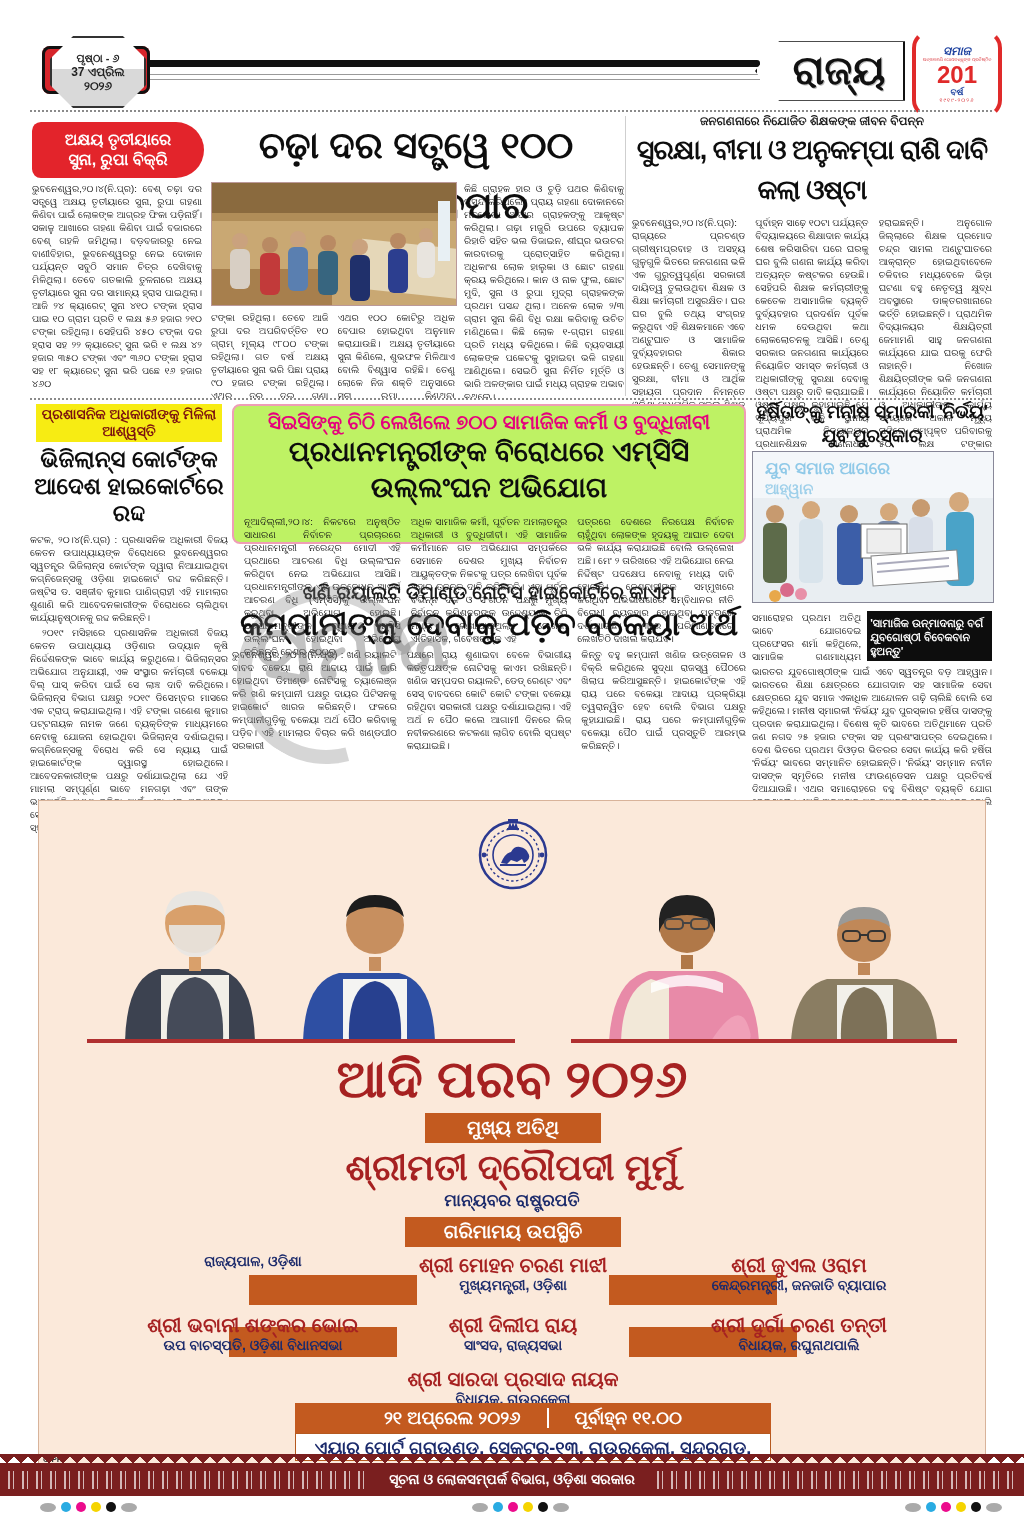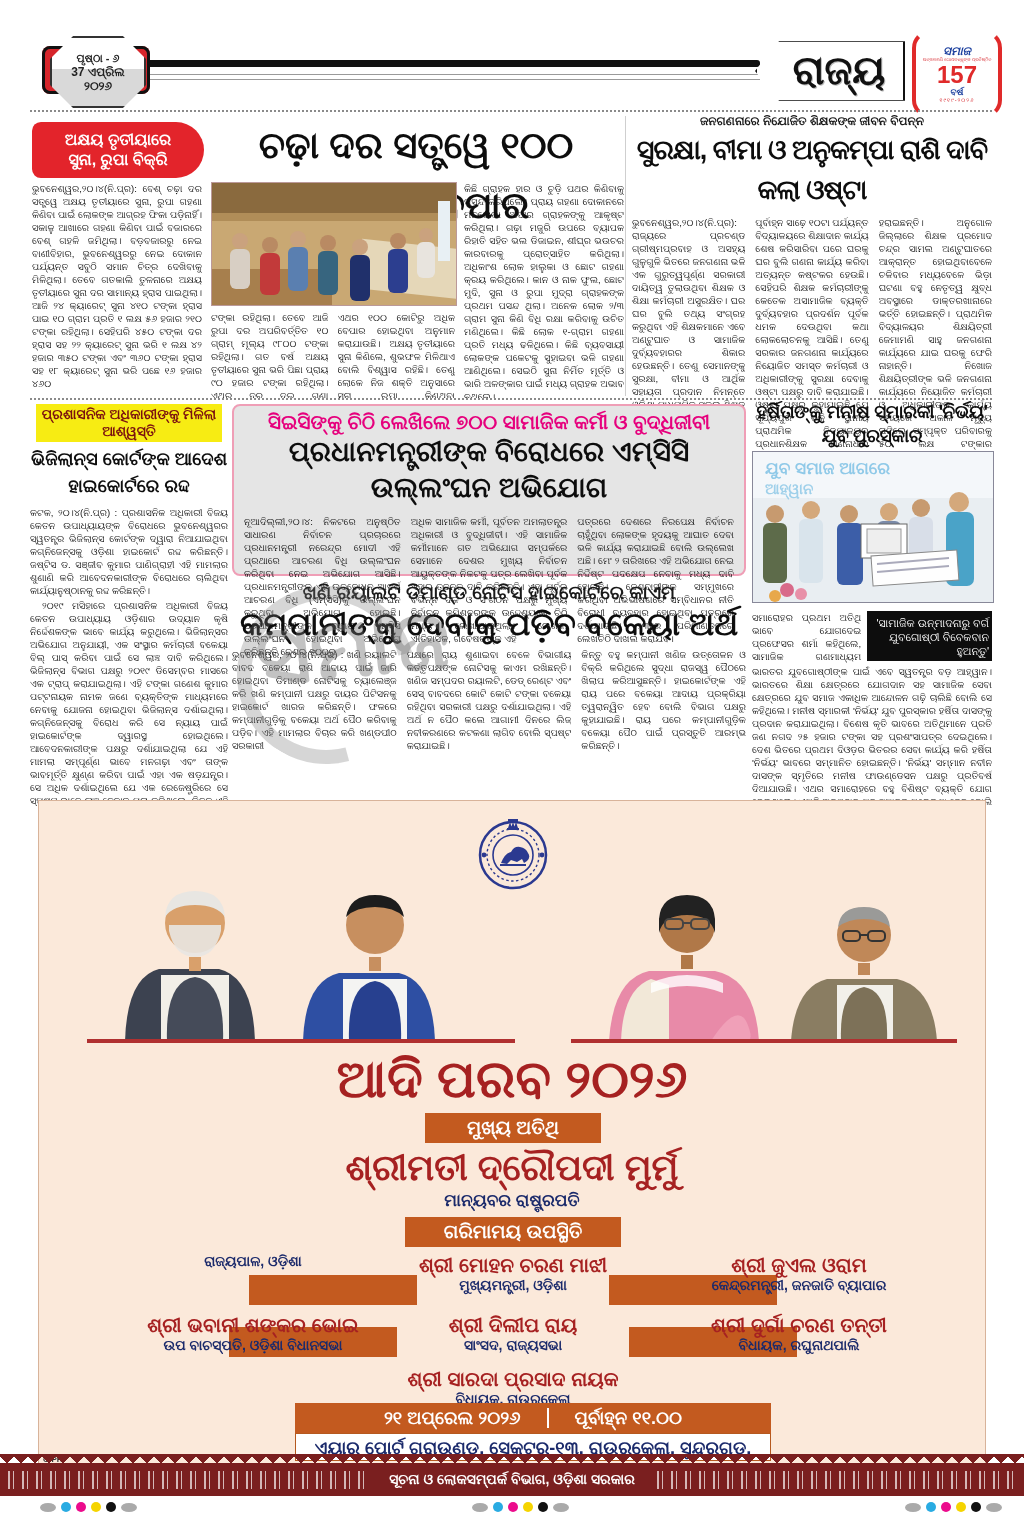--- a/index.html
+++ b/index.html
@@ -39,44 +39,44 @@
   #gold-sub>div{width:118px;}
   #gold-cr{width:160px;}
   
   #a-osta{left:632px;top:114px;width:360px;height:284px;}
   #a-osta .kick{font-size:12px;margin-bottom:2px;}
   #a-osta .hl{font-size:27px;line-height:40px;margin-bottom:6px;letter-spacing:-1px;}
   #a-osta .cols3{height:212px;}
   
   #a-vig{left:30px;top:404px;width:198px;height:372px;}
   #a-vig .kick{background:#f7ec13;color:#7a1010;font-size:14px;padding:2px 4px;display:block;margin:0 6px 4px;}
-  #a-vig .hl{font-size:18px;line-height:27px;margin-bottom:6px;}
+  #a-vig .hl{font-size:23px;line-height:27px;margin-bottom:6px;}
   #a-vig .body-txt{height:300px;}
   #a-vig .body-txt p{margin:0 0 2px;}
   #a-vig .body-txt p+p{text-indent:12px;}
   
-  #a-mcc{left:232px;top:404px;width:514px;height:172px;border:2px solid #ef9eb6;border-radius:8px;background:#e5e5e5;box-sizing:border-box;padding:5px 10px;}
+  #a-mcc{left:232px;top:404px;width:514px;height:140px;border:2px solid #ef9eb6;border-radius:8px;background:#bef264;box-sizing:border-box;padding:5px 10px;}
   #a-mcc .kick{color:#e6007d;font-size:20px;}
   #a-mcc .hl{font-size:28px;line-height:36px;}
   #a-mcc .cols3{height:92px;margin-top:9px;}
   
   #a-mine{left:232px;top:582px;width:514px;height:194px;}
   #a-mine .kick{font-size:19px;}
   #a-mine .hl{font-size:32px;line-height:40px;}
   #a-mine .cols3{height:118px;margin-top:4px;}
   #watermark{left:255px;top:600px;width:300px;height:170px;pointer-events:none;z-index:5;}
   #watermark .wm{font-size:84px;font-weight:800;color:rgba(110,110,110,.42);transform:rotate(-6deg);display:block;line-height:84px;}
   #watermark .swirl{position:absolute;left:-18px;top:-14px;width:150px;height:150px;border:14px solid rgba(120,120,120,.30);border-radius:50%;border-right-color:transparent;transform:rotate(30deg);}
   
   #a-award{left:752px;top:400px;width:240px;height:378px;}
   #a-award .hl{font-size:18.5px;line-height:24px;letter-spacing:-0.5px;}
   #award-photo{width:240px;height:150px;border:1px solid #889;margin:3px 0 4px;}
   #award-row{display:flex;gap:6px;margin-bottom:2px;}
   #award-row .body-txt{width:112px;height:52px;}
-  #award-quote{width:122px;height:40px;background:#0d0d0d;color:#fff;font-size:11px;font-weight:normal;line-height:14px;text-align:right;padding:5px 3px;box-sizing:content-box;}
+  #award-quote{width:122px;height:40px;background:#0d0d0d;color:#fff;font-size:11px;font-weight:bold;line-height:14px;text-align:left;padding:5px 3px;box-sizing:content-box;}
   #award-rest{height:148px;}
   .vline{width:1px;background:#cfcfcf;}
   
   #ad{left:38px;top:800px;width:948px;height:668px;background:#fbe9da;border:1px solid #d8b39a;box-sizing:border-box;}
   #ad .inner{position:relative;width:100%;height:100%;}
   #emblem{position:absolute;left:436px;top:14px;}
   .photo-row{position:absolute;top:60px;left:0;width:100%;height:180px;}
   .photo{position:absolute;bottom:0;}
   .redline{position:absolute;top:238px;height:4px;background:#b03030;}
   #ad-title{position:absolute;top:248px;left:0;width:100%;text-align:center;font-size:52px;font-weight:800;color:#a62121;}
@@ -118,21 +118,21 @@
 </div>
 <div class="abs" id="head-bar"></div>
 <div class="abs head-thin" style="top:74px"></div>
 <div class="abs head-thin" style="top:79px"></div>
 <div class="abs" id="state-arrow">
   <span>ରାଜ୍ୟ</span>
 </div>
 <div class="abs" id="masthead">
   <div class="nm">ସମାଜ</div>
   <div class="tg">ଉତ୍କଳମଣି ଗୋପବନ୍ଧୁଙ୍କ ପ୍ରତିଷ୍ଠିତ</div>
-  <div class="yr">157</div>
+  <div class="yr">201</div>
   <div class="yl">ବର୍ଷ</div>
   <div class="rg">୧୯୧୯-୨୦୨୬</div>
 </div>
 <div class="abs dotrule" style="left:30px;top:110px;width:962px"></div>
 
 <div class="abs" id="a-gold">
   <div id="gold-badge">
     <span>ଅକ୍ଷୟ ତୃତୀୟାରେ</span>
     <span>ସୁନା, ରୁପା ବିକ୍ରି</span>
   </div>

